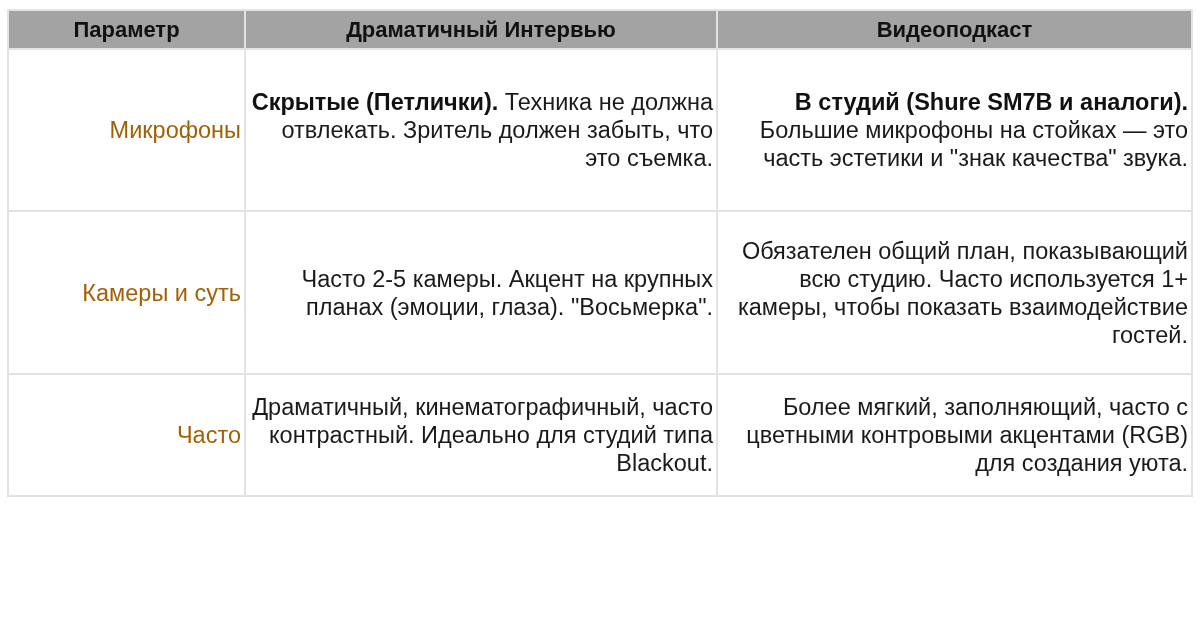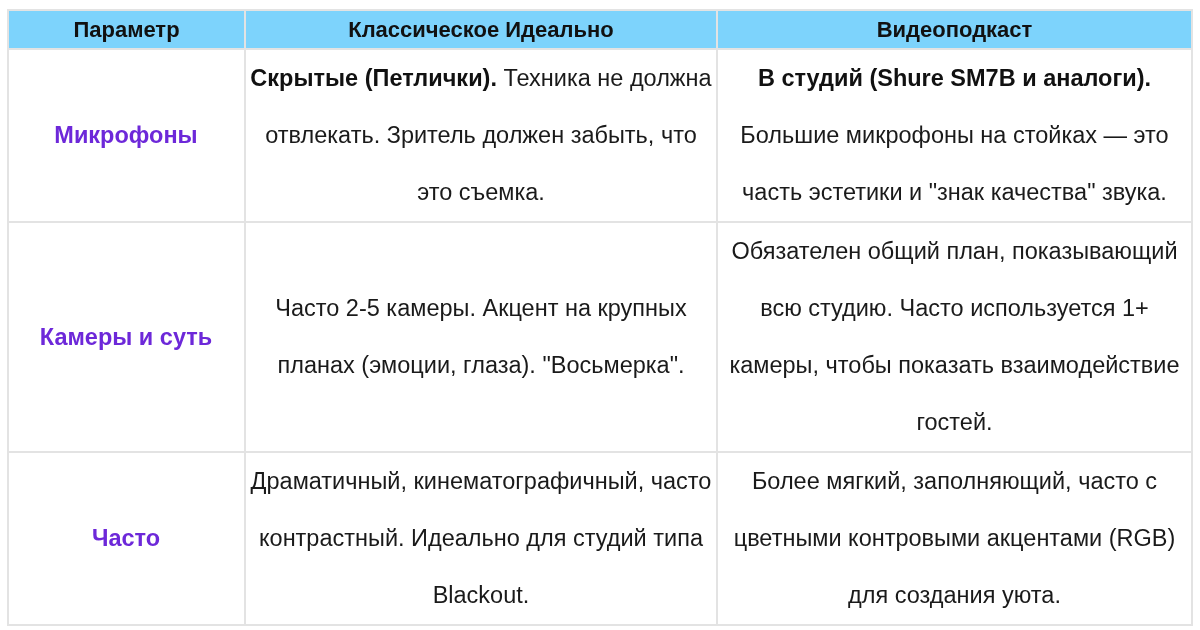--- a/index.html
+++ b/index.html
@@ -27,59 +27,59 @@
   }
   col.c1 { width: 237px; }
   col.c2 { width: 472px; }
   col.c3 { width: 475px; }
   th, td {
     border: 2px solid #e3e3e3;
     vertical-align: middle;
     padding: 0 3px;
   }
   th {
-    background: #7dd3fc;
+    background: #a3a3a3;
     height: 37px;
     font-size: 22px;
     font-weight: bold;
     text-align: center;
     color: #111;
   }
   td {
     font-size: 23.5px;
-    line-height: 57px;
-    text-align: center;
+    line-height: 28px;
+    text-align: right;
     color: #1a1a1a;
   }
   td.param {
-    font-weight: bold;
+    font-weight: normal;
     font-size: 23.5px;
     padding-left: 2px;
-    color: #6d28d9;
+    color: #a16207;
   }
   tr.r1 td { height: 160px; }
   tr.r2 td { height: 161px; }
   tr.r3 td { height: 120px; }
   tr.r4 td { height: 121px; }
   b.lead { font-weight: bold; color: #111; }
 </style>
 </head>
 <body>
 
 <div class="table-wrap">
   <table>
     <colgroup>
       <col class="c1">
         <col class="c2">
         <col class="c3">
     </colgroup>
     <thead>
       <tr>
         <th>Параметр</th>
-        <th>Классическое Идеально</th>
+        <th>Драматичный Интервью</th>
         <th>Видеоподкаст</th>
       </tr>
     </thead>
     <tbody>
       <tr class="r1">
         <td class="param">Микрофоны</td>
         <td><b class="lead">Скрытые (Петлички).</b><span> Техника не должна отвлекать. Зритель должен забыть, что это съемка.</span></td>
         <td><b class="lead">В студий (Shure SM7B и аналоги).</b><span> Большие микрофоны на стойках — это часть эстетики и "знак качества" звука.</span></td>
       </tr>
       <tr class="r2">

